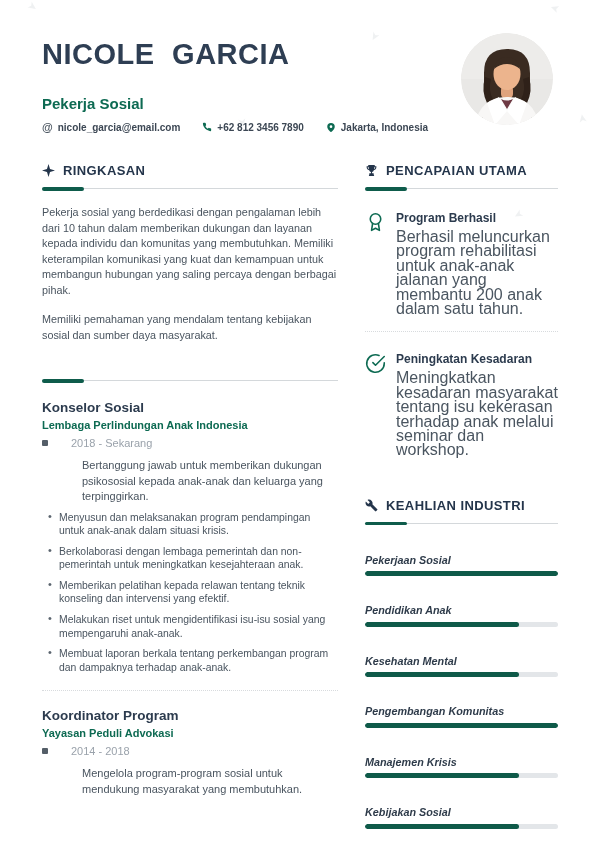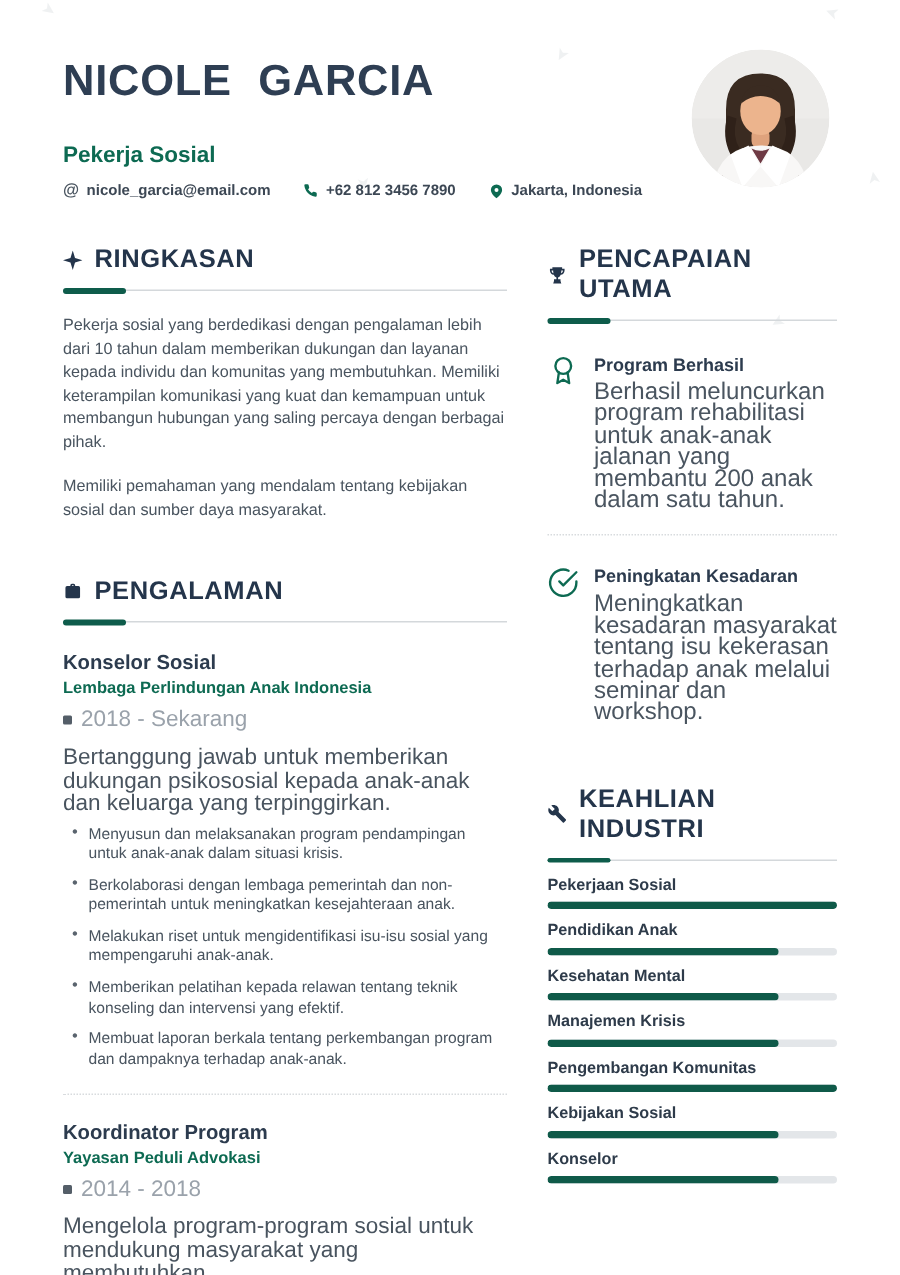--- a/index.html
+++ b/index.html
@@ -22,52 +22,52 @@
   .at-glyph { font-size:11px; font-weight:700; color:#4a5560; }
   .avatar-wrap { position:absolute; top:33px; right:47px; width:92px; height:92px; border-radius:50%; overflow:hidden; }
 
   
   .columns { display:flex; gap:27px; margin-top:30px; }
   .col-left { width:296px; flex:none; }
   .col-right { width:193px; flex:none; }
 
   
   .sec-head { display:flex; align-items:center; gap:8px; }
-  .sec-head h2 { font-size:17px; font-weight:800; color:#24354b; letter-spacing:.4px; }
+  .sec-head h2 { font-size:13px; font-weight:800; color:#24354b; letter-spacing:.4px; }
   .sec-icon { width:13px; height:13px; flex:none; display:block; }
   .rule { position:relative; margin-top:9px; height:4px; }
   .rule::after { content:""; position:absolute; left:0; right:0; top:1px; height:1px; background:#d4d8db; }
   .rule::before { content:""; position:absolute; left:0; top:0; width:42px; height:3.5px; background:#0e5c4b; border-radius:2px; z-index:1; }
 
   
   .summary p { margin-top:14px; font-size:10.8px; line-height:15.5px; color:#49545f; }
 
   
   .experience { margin-top:36px; }
   .job { margin-top:17px; }
   .role { font-size:13.5px; font-weight:700; color:#2c3b4e; }
   .company { margin-top:4px; font-size:11px; font-weight:700; color:#0d6a52; }
-  .dates { margin-top:6px; display:flex; align-items:center; gap:6px; font-size:15px; color:#9aa2ab; }
+  .dates { margin-top:6px; display:flex; align-items:center; gap:23px; font-size:11px; color:#9aa2ab; }
   .cal { width:6px; height:6px; background:#545e68; border-radius:1px; display:inline-block; flex:none; }
-  .job-desc { margin-top:9px; font-size:15px; line-height:15.5px; color:#49545f; }
+  .job-desc { margin-top:9px; font-size:11px; line-height:15.5px; color:#49545f;margin-left:40px; }
   .job ul { margin-top:6px; list-style:none; }
   .job li { position:relative; padding-left:17px; margin-bottom:6.5px; font-size:10.4px; line-height:13.8px; color:#49545f; }
   .job li::before { content:"•"; position:absolute; left:6px; top:-1px; color:#5a646e; font-size:11px; }
   .job-divider { border-top:1px dotted #d8dbde; margin:16px 0 2px 0; }
 
   
   .ach-item { display:flex; gap:10px; margin-top:20px; }
   .ach-icon { width:21px; height:21px; flex:none; margin-top:1px; }
   .ach-title { font-size:12px; font-weight:700; color:#2c3b4e; }
   .ach-text { margin-top:5px; font-size:16px; line-height:14.4px; color:#4a5560; }
   .ach-divider { border-top:1px dotted #d8dbde; margin:15px 0 0 0; }
 
   
   .skills { margin-top:40px; }
-  .skill { margin-top:8px; }
+  .skill { margin-top:28px;font-style:italic; }
   .skill-label { font-size:10.8px; font-weight:700; color:#2e3b4a; margin-bottom:5.5px; }
   .bar-track { width:100%; height:5px; background:#e3e6e9; border-radius:3px; overflow:hidden; }
   .bar-fill { height:100%; background:#0f5a49; border-radius:3px; }
 </style>
 </head>
 <body>
 
 <div class="page">
 
   <span class="deco" style="left:28px; top:0px; transform:rotate(35deg);">➤</span>
@@ -135,41 +135,35 @@
               <path fill="#24354b" d="M6 0 L7.4 4.6 L12 6 L7.4 7.4 L6 12 L4.6 7.4 L0 6 L4.6 4.6 Z"></path>
             </svg>
           <h2>RINGKASAN</h2>
         </div>
         <div class="rule"></div>
         <p>Pekerja sosial yang berdedikasi dengan pengalaman lebih dari 10 tahun dalam memberikan dukungan dan layanan kepada individu dan komunitas yang membutuhkan. Memiliki keterampilan komunikasi yang kuat dan kemampuan untuk membangun hubungan yang saling percaya dengan berbagai pihak.</p>
         <p>Memiliki pemahaman yang mendalam tentang kebijakan sosial dan sumber daya masyarakat.</p>
       </div>
 
       <div class="experience">
-        <div class="sec-head">
-          <svg class="sec-icon" viewBox="0 0 24 24">
-              <path fill="#24354b" d="M9 4a2 2 0 0 1 2-2h2a2 2 0 0 1 2 2v1h4a2 2 0 0 1 2 2v11a2 2 0 0 1-2 2H5a2 2 0 0 1-2-2V7a2 2 0 0 1 2-2h4V4zm2 1h2V4h-2v1z"></path>
-            </svg>
-          <h2>PENGALAMAN</h2>
-        </div>
         <div class="rule"></div>
 
         <div class="job">
           <div class="role">Konselor Sosial</div>
           <div class="company">Lembaga Perlindungan Anak Indonesia</div>
           <div class="dates">
             <span class="cal"></span>
             <span>2018 - Sekarang</span>
           </div>
           <div class="job-desc">Bertanggung jawab untuk memberikan dukungan psikososial kepada anak-anak dan keluarga yang terpinggirkan.</div>
           <ul>
             <li>Menyusun dan melaksanakan program pendampingan untuk anak-anak dalam situasi krisis.</li>
             <li>Berkolaborasi dengan lembaga pemerintah dan non-pemerintah untuk meningkatkan kesejahteraan anak.</li>
+            <li>Memberikan pelatihan kepada relawan tentang teknik konseling dan intervensi yang efektif.</li>
             <li>Melakukan riset untuk mengidentifikasi isu-isu sosial yang mempengaruhi anak-anak.</li>
-            <li>Memberikan pelatihan kepada relawan tentang teknik konseling dan intervensi yang efektif.</li>
             <li>Membuat laporan berkala tentang perkembangan program dan dampaknya terhadap anak-anak.</li>
           </ul>
         </div>
 
         <div class="job-divider"></div>
 
         <div class="job">
           <div class="role">Koordinator Program</div>
           <div class="company">Yayasan Peduli Advokasi</div>
           <div class="dates">
@@ -239,29 +233,29 @@
               <div class="bar-fill" style="width: 80%;"></div>
             </div>
         </div>
         <div class="skill">
           <div class="skill-label">Kesehatan Mental</div>
           <div class="bar-track">
               <div class="bar-fill" style="width: 80%;"></div>
             </div>
         </div>
         <div class="skill">
+          <div class="skill-label">Pengembangan Komunitas</div>
+          <div class="bar-track">
+              <div class="bar-fill" style="width: 100%;"></div>
+            </div>
+        </div>
+        <div class="skill">
           <div class="skill-label">Manajemen Krisis</div>
           <div class="bar-track">
               <div class="bar-fill" style="width: 80%;"></div>
-            </div>
-        </div>
-        <div class="skill">
-          <div class="skill-label">Pengembangan Komunitas</div>
-          <div class="bar-track">
-              <div class="bar-fill" style="width: 100%;"></div>
             </div>
         </div>
         <div class="skill">
           <div class="skill-label">Kebijakan Sosial</div>
           <div class="bar-track">
               <div class="bar-fill" style="width: 80%;"></div>
             </div>
         </div>
         <div class="skill">
           <div class="skill-label">Konselor</div>

